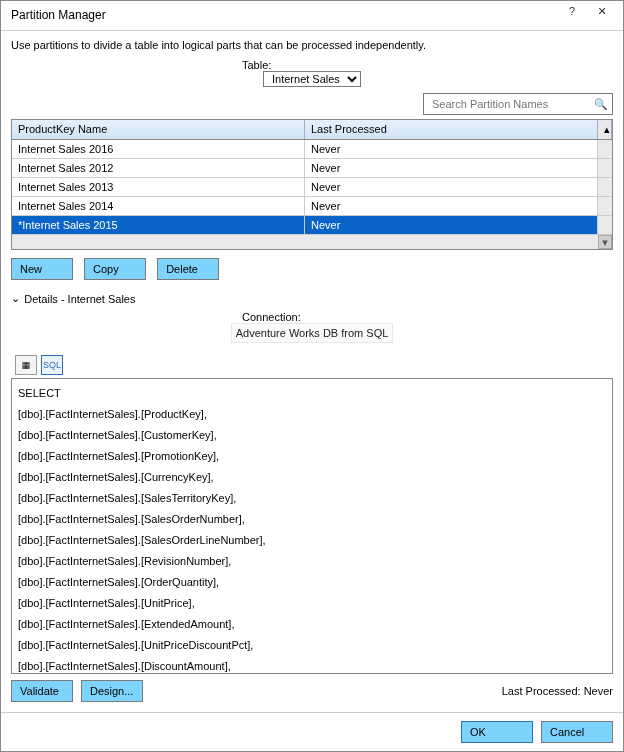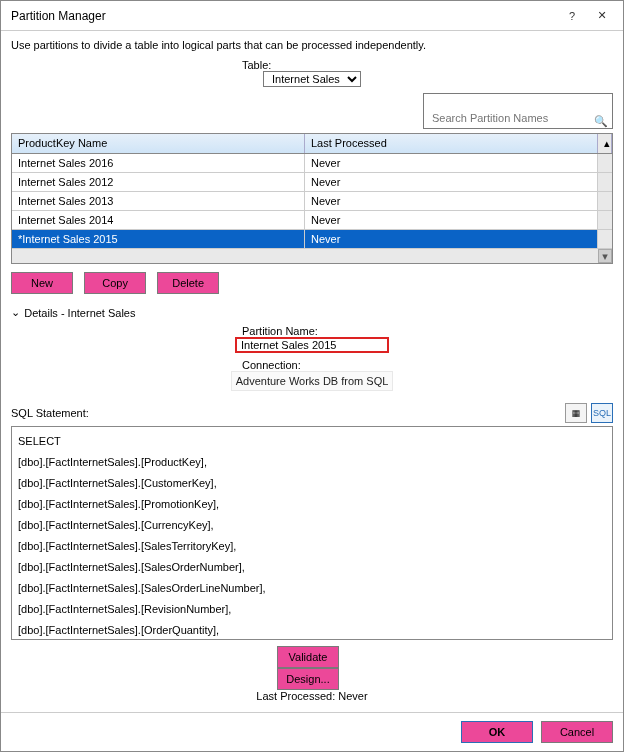--- a/index.html
+++ b/index.html
@@ -1,58 +1,58 @@
 <!DOCTYPE html>
 <html><head>
 <meta charset="utf-8">
 <style>
 * { box-sizing: border-box; font-family: "Segoe UI", Tahoma, sans-serif; font-size: 11px; }
 body { margin: 0; background: #fff; }
 .dialog { width: 624px; height: 752px; border: 1px solid #888; background: #fff; display: flex; flex-direction: column; }
-.titlebar { height: 30px; display: flex; align-items: center; padding: 0 6px 0 10px; border-bottom: 1px solid #ccc; }
+.titlebar { height: 30px; display: flex; align-items: flex-end; padding: 0 6px 8px 10px; border-bottom: 1px solid #ccc; }
 .titlebar .title { flex: 1; font-size: 12px; }
 .titlebar .tbtn { width: 30px; height: 22px; display: flex; align-items: center; justify-content: center; color: #333; }
 .body { flex: 1; padding: 6px 10px 10px 10px; display: flex; flex-direction: column; overflow: hidden; }
 .desc { margin: 2px 0 8px 0; }
 .row { display: flex; align-items: center; margin-bottom: 6px; flex-direction: column; }
 .row label { width: 140px; }
 select, input[type=text] { border: 1px solid #7a7a7a; height: 20px; padding: 0 4px; background: #fff; }
 .table-select { flex: 1; }
 .searchrow { display: flex; justify-content: flex-end; margin-bottom: 4px; }
-.searchbox { width: 190px; height: 36px; border: 1px solid #7a7a7a; display: flex; align-items: flex-end; padding: 0 4px; }
+.searchbox { width: 190px; height: 22px; border: 1px solid #7a7a7a; display: flex; align-items: center; padding: 0 4px; }
 .searchbox input { border: none; flex: 1; outline: none; color: #888; }
 .grid { border: 1px solid #888; }
 .grid-header { display: flex; background: linear-gradient(#e6f0fa, #cfe4f7); border-bottom: 1px solid #888; }
 .grid-header .col { padding: 3px 6px; border-right: 1px solid #aac; }
 .col-name { flex: 1; }
 .col-proc { flex: 1; }
 .col-sb { width: 14px; background: #e9e9e9; border-right: none; }
 .grid-body .gr { display: flex; border-bottom: 1px solid #ccc; }
 .grid-body .gr .cell { padding: 3px 6px; border-right: 1px solid #ccc; flex: 1; }
 .grid-body .gr .sbcell { width: 14px; background: #e9e9e9; border-right: none; }
 .grid-body .gr.selected { background: #0a63c6; color: #fff; }
 .grid-track { height: 14px; background: #e9e9e9; display: flex; justify-content: flex-end; }
 .grid-track .thumb { width: 14px; height: 14px; background: #cfcfcf; border: 1px solid #aaa; display:flex; align-items:center; justify-content:center; color:#555; }
 .btnrow { margin: 8px 0 8px 0; }
-.btn { display: inline-block; min-width: 62px; height: 22px; border: 1px solid #7a7a7a; background: #ec4899; margin-right: 8px; text-align: center; line-height: 20px; padding: 0 8px; }
+.btn { display: inline-block; min-width: 62px; height: 22px; border: 1px solid #7a7a7a; background: #7dd3fc; margin-right: 8px; line-height: 20px; padding: 0 8px; }
 .details-hdr { display: flex; align-items: center; margin: 4px 0 6px 0; }
 .details-hdr .chev { margin-right: 4px; }
 .pn-input { flex: 1; }
 .hl-red { border: 2px solid #d22 !important; }
 .conn-row .conn-val { flex: 1; border: 1px solid #e8e8e8; height: 27px; line-height: 18px; padding: 0 4px; background: #fafafa; color: #222; }
 .sql-hdr { display: flex; align-items: center; margin-top: 6px; }
 .sql-hdr label { flex: 1; }
 .sql-toggle { width: 22px; height: 20px; border: 1px solid #999; margin-left: 4px; display: flex; align-items: center; justify-content: center; background: #f4f4f4; font-size: 9px;}
 .sql-toggle.active { border-color: #2a6fb7; background: #eaf3fb; color: #2a6fb7; }
 .sql-box { flex: 1; border: 1px solid #888; margin-top: 3px; padding: 4px 6px; font-family: "Segoe UI", Tahoma, sans-serif; font-size: 11px; line-height: 21px; white-space: pre; overflow: hidden; position: relative; }
-.footerrow { display: flex; align-items: center; margin-top: 6px; flex-direction: column; }
+.footerrow { display: flex; align-items: center; margin-top: 6px; }
 .footerrow .spacer { flex: 1; }
 .dlg-footer { border-top: 1px solid #ccc; padding: 8px 10px; display: flex; justify-content: flex-end; gap: 8px; }
 .dlg-footer .btn { margin-right: 0; min-width: 72px; }
-.dlg-footer .btn.primary { border-color: #2a6fb7; font-weight: bold; }
+.dlg-footer .btn.primary { border-color: #2a6fb7; }
 </style>
 </head>
 <body>
 
 <div class="dialog">
   <div class="titlebar">
     <div class="title">Partition Manager</div>
     <div class="tbtn">?</div>
     <div class="tbtn">✕</div>
   </div>
@@ -116,32 +116,27 @@
       <span class="btn">New</span>
       <span class="btn">Copy</span>
       <span class="btn">Delete</span>
     </div>
 
     <div class="details-hdr">
       <span class="chev">⌄</span>
       <span>Details - Internet Sales</span>
     </div>
 
-    <div class="row">
-      <label>Partition Name:</label>
-      <input type="text" class="pn-input hl-red" value="Internet Sales 2015" style="">
-    </div>
 
     <div class="row conn-row">
       <label>Connection:</label>
       <div class="conn-val">Adventure Works DB from SQL</div>
     </div>
 
     <div class="sql-hdr">
-      <label>SQL Statement:</label>
       <div class="sql-toggle">▦</div>
       <div class="sql-toggle active">SQL</div>
     </div>
 
     <div class="sql-box"><span id="sql-body">SELECT
 [dbo].[FactInternetSales].[ProductKey],
 [dbo].[FactInternetSales].[CustomerKey],
 [dbo].[FactInternetSales].[PromotionKey],
 [dbo].[FactInternetSales].[CurrencyKey],
 [dbo].[FactInternetSales].[SalesTerritoryKey],

